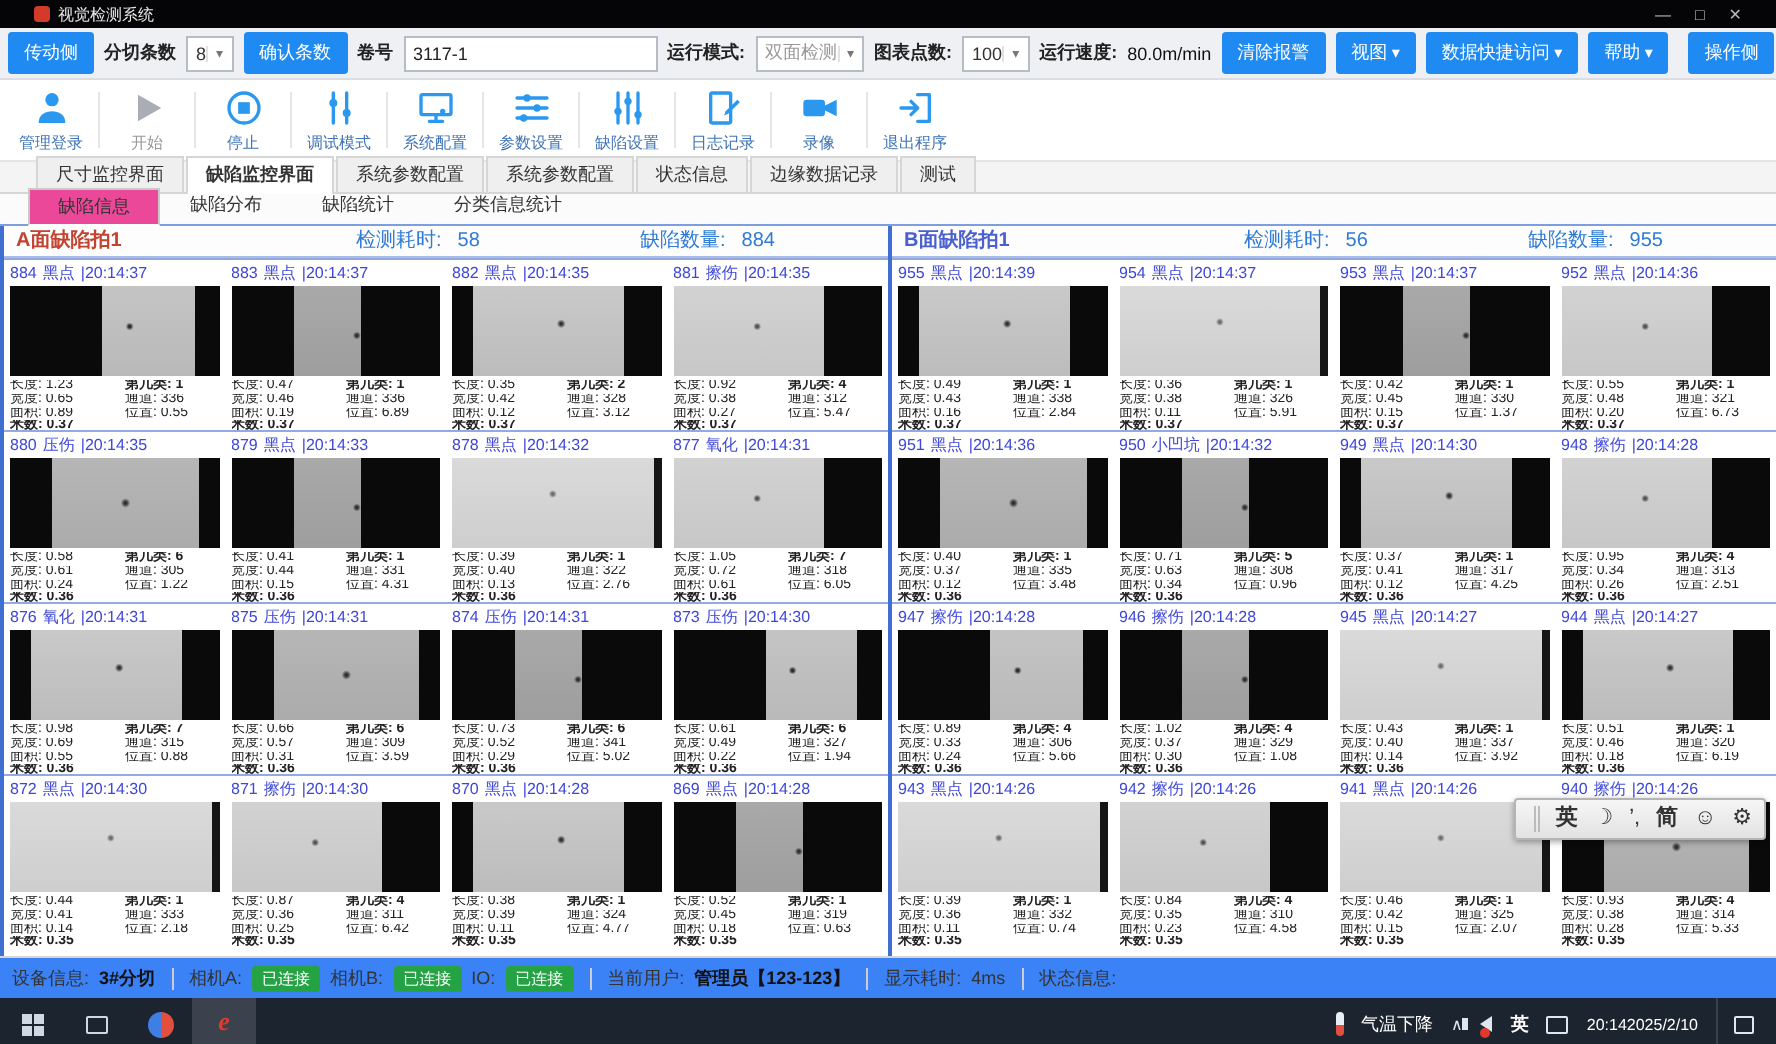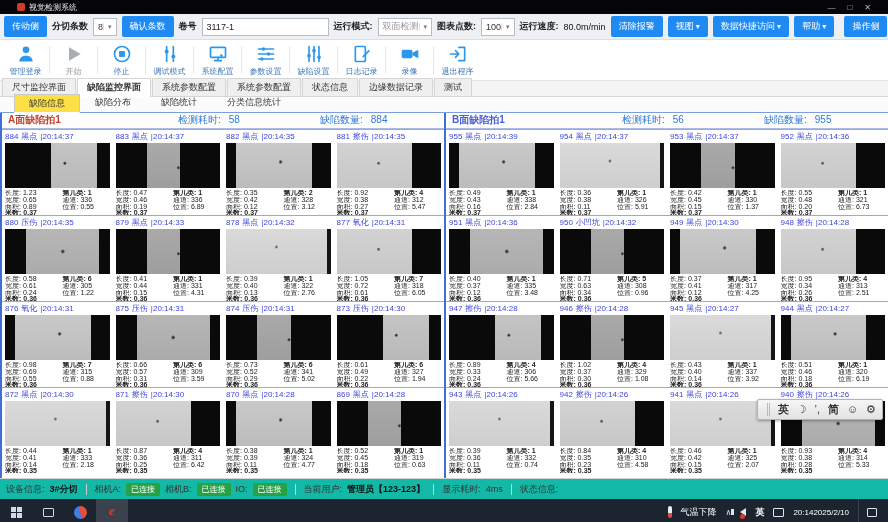--- a/index.html
+++ b/index.html
@@ -27,26 +27,26 @@
 
   
   .toolbar2{height:41px;background:#fff;border-bottom:1px solid #e4e4e4;display:flex;align-items:center;padding:0 2px}
   .tool{width:47px;display:flex;flex-direction:column;align-items:center;gap:1px;cursor:pointer}
   .tool .ticon{height:22px;display:flex;align-items:center;justify-content:center}
   .tool .tlabel{font-size:8px;color:#3f74b5;white-space:nowrap}
   .tool.dis .tlabel{color:#999}
   .tsep{width:1px;height:28px;background:#e6e6e6;flex:none}
 
   
-  .tabs{height:16px;background:#f4f4f4;border-bottom:1px solid #d6d6d6;display:flex;align-items:flex-end;padding-left:2px;font-size:9px}
+  .tabs{height:16px;background:#f4f4f4;border-bottom:1px solid #d6d6d6;display:flex;align-items:flex-end;padding-left:18px;font-size:9px}
   .tab{padding:2px 9px 2px;color:#333;border:1px solid #d6d6d6;border-bottom:none;background:#efefef;margin-right:1px;cursor:pointer;white-space:nowrap}
   .tab.active{background:#fff;font-weight:bold;position:relative;top:1px;padding-bottom:3px}
   .subtabs{height:16px;background:#fbfbfb;border-bottom:1px solid #7d9ede;display:flex;align-items:flex-end;padding-left:14px;font-size:9px}
   .subtab{padding:2px 14px;color:#333;background:transparent;border:1px solid transparent;cursor:pointer;white-space:nowrap}
-  .subtab.active{background:#fde047;border:1px solid #c9c9c9;border-bottom-color:#fff;position:relative;top:1px}
+  .subtab.active{background:#ec4899;border:1px solid #c9c9c9;border-bottom-color:#fff;position:relative;top:1px}
 
   
   .panels{height:365px;display:flex;background:#fff}
   .panel{width:444px;border-left:2px solid #3f6fd1;overflow:hidden}
   .panel-head{height:16px;display:flex;align-items:flex-start;padding:0 6px;border-bottom:1px solid #a9bce8;font-size:10px;background:#fdfdfd}
   .ph-title{flex:0 0 170px;font-weight:bold}
   .pa .ph-title{color:#c2432f}
   .pb .ph-title{color:#4a5fd0}
   .ph-stat{color:#2f7bd6;white-space:nowrap}
   .ph-stat .sv{margin-left:8px}
@@ -65,21 +65,21 @@
 
   
   .p0{background:radial-gradient(circle at 52% 42%,rgba(25,25,25,.85) .6px,rgba(25,25,25,0) 2.2px),linear-gradient(90deg,#0a0a0a 0 10%,rgba(0,0,0,0) 10% 82%,#0a0a0a 82% 100%),linear-gradient(#c9c9c9,#bcbcbc)}
   .p1{background:radial-gradient(circle at 60% 55%,rgba(20,20,20,.8) .6px,rgba(20,20,20,0) 2px),linear-gradient(90deg,#0a0a0a 0 30%,rgba(0,0,0,0) 30% 62%,#0a0a0a 62% 100%),linear-gradient(#a9a9a9,#9e9e9e)}
   .p2{background:radial-gradient(circle at 40% 45%,rgba(30,30,30,.7) .6px,rgba(30,30,30,0) 2px),linear-gradient(90deg,rgba(0,0,0,0) 0 72%,#0a0a0a 72% 100%),linear-gradient(#d2d2d2,#c7c7c7)}
   .p3{background:radial-gradient(circle at 55% 50%,rgba(20,20,20,.8) .7px,rgba(20,20,20,0) 2.4px),linear-gradient(90deg,#0a0a0a 0 20%,rgba(0,0,0,0) 20% 90%,#0a0a0a 90% 100%),linear-gradient(#b6b6b6,#ababab)}
   .p4{background:radial-gradient(circle at 48% 40%,rgba(40,40,40,.6) .6px,rgba(40,40,40,0) 2px),linear-gradient(90deg,rgba(0,0,0,0) 0 96%,#151515 96% 100%),linear-gradient(#dadada,#cecece)}
   .p5{background:radial-gradient(circle at 57% 45%,rgba(20,20,20,.85) .6px,rgba(20,20,20,0) 2px),linear-gradient(90deg,#0a0a0a 0 44%,rgba(0,0,0,0) 44% 88%,#0a0a0a 88% 100%),linear-gradient(#c4c4c4,#b9b9b9)}
 
   
-  .statusbar{height:18px;background:#14b8a6;border-top:1px solid #d5d5d5;display:flex;align-items:center;gap:5px;padding:10px 6px;font-size:9px;color:#333;white-space:nowrap}
+  .statusbar{height:18px;background:#3b82f6;border-top:1px solid #d5d5d5;display:flex;align-items:center;gap:5px;padding:10px 6px;font-size:9px;color:#333;white-space:nowrap}
   .statusbar b{color:#111}
   .badge-green{background:#25a244;color:#fff;border-radius:2px;padding:1px 5px;font-size:8px;font-weight:normal}
   .ssep{width:1px;height:11px;background:#ccc;margin:0 3px}
 
   
   .taskbar{height:26px;background:#1c2430;display:flex;align-items:center;color:#fff}
   .tb-item{width:32px;height:26px;display:flex;align-items:center;justify-content:center;cursor:pointer;flex:none}
   .win-logo{display:grid;grid-template-columns:5px 5px;grid-template-rows:5px 5px;gap:1px}
   .win-logo i{background:#cfd8e3}
   .tview{width:11px;height:9px;border:1px solid #cfd8e3;border-radius:1px}

